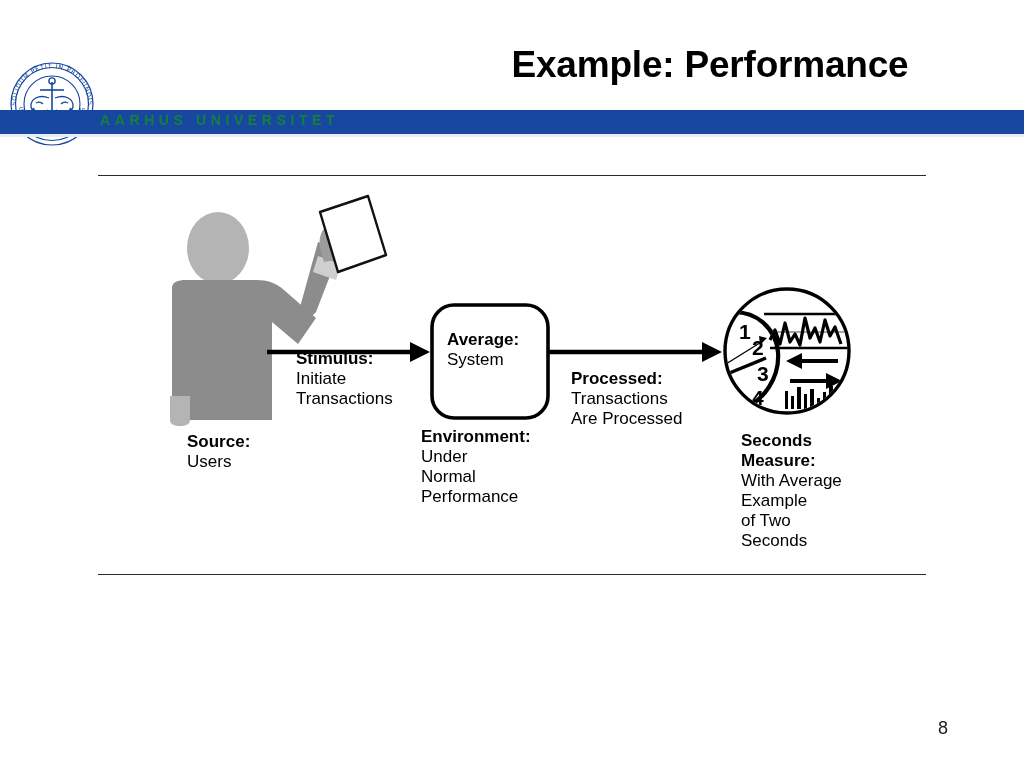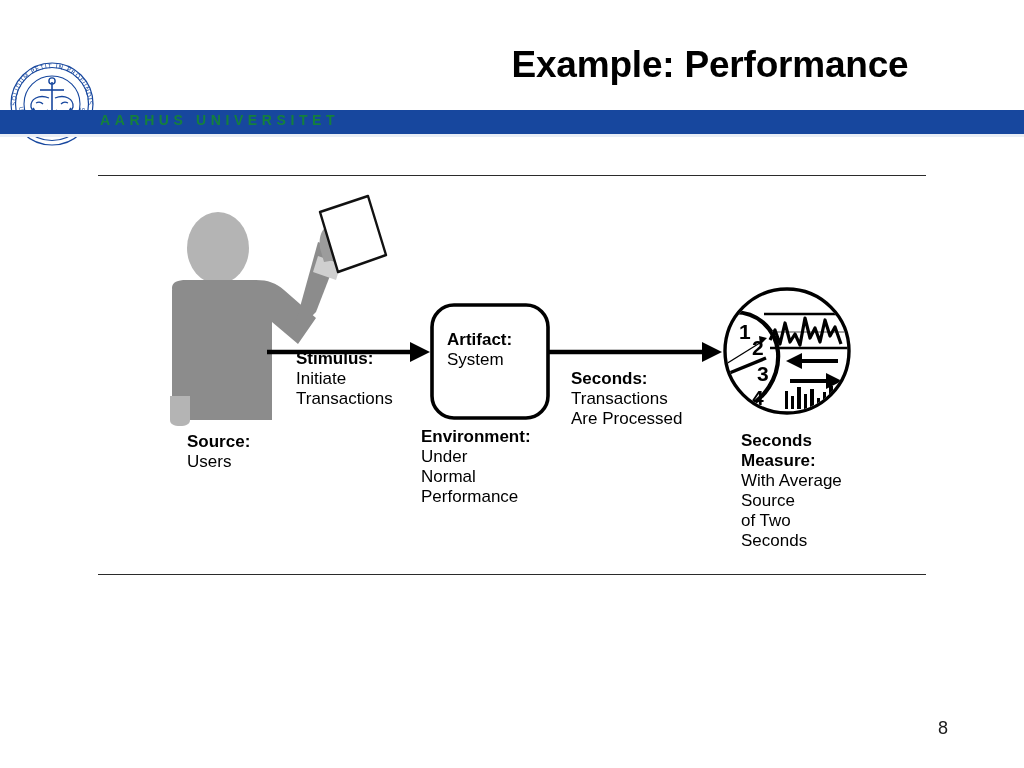--- a/index.html
+++ b/index.html
@@ -263,39 +263,39 @@
   <span class="ln">Users</span>
 </div>
 
 <div class="dlabel" id="label-stimulus">
   <span class="hd">Stimulus:</span>
   <span class="ln">Initiate</span>
   <span class="ln">Transactions</span>
 </div>
 
 <div class="dlabel" id="label-artifact">
-  <span class="hd">Artifact:</span>
+  <span class="hd">Average:</span>
   <span class="ln">System</span>
 </div>
 
 <div class="dlabel" id="label-environment">
   <span class="hd">Environment:</span>
   <span class="ln">Under</span>
   <span class="ln">Normal</span>
   <span class="ln">Performance</span>
 </div>
 
 <div class="dlabel" id="label-response">
-  <span class="hd">Seconds:</span>
+  <span class="hd">Processed:</span>
   <span class="ln">Transactions</span>
   <span class="ln">Are Processed</span>
 </div>
 
 <div class="dlabel" id="label-measure">
   <span class="hd">Seconds</span>
   <span class="hd">Measure:</span>
   <span class="ln">With Average</span>
-  <span class="ln">Source</span>
+  <span class="ln">Example</span>
   <span class="ln">of Two</span>
   <span class="ln">Seconds</span>
 </div>
 
 <div id="page-number">8</div>
 
 </body></html>

